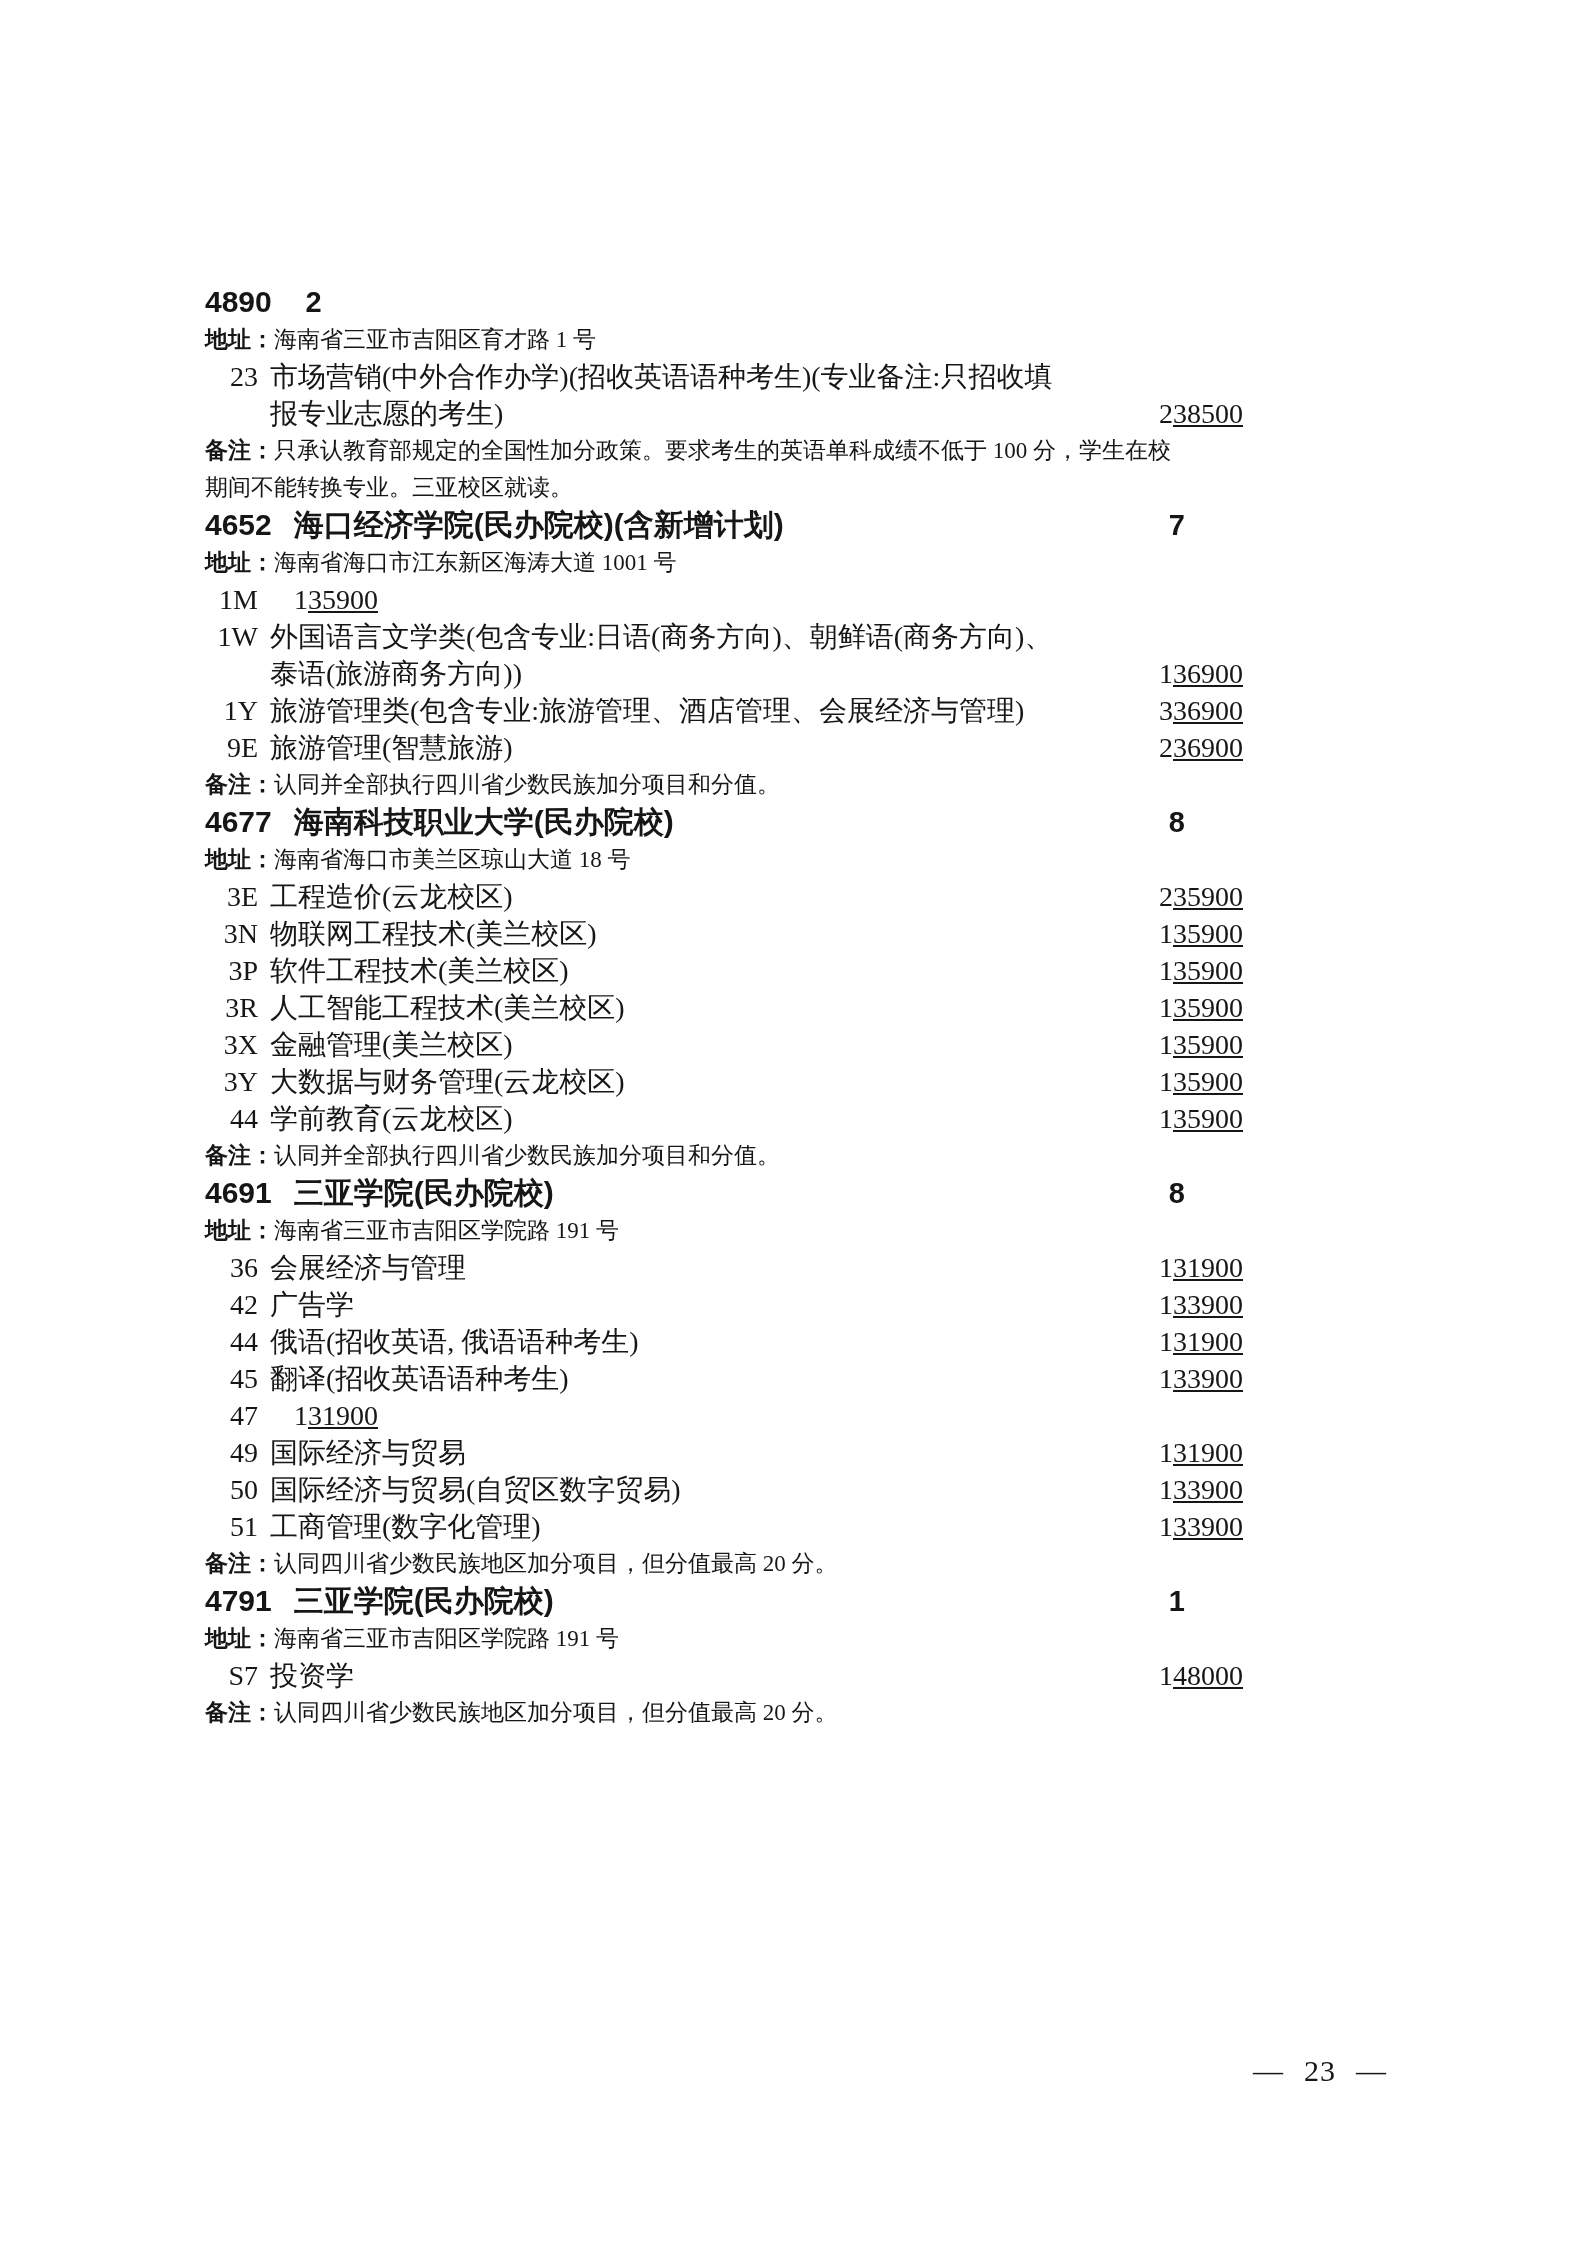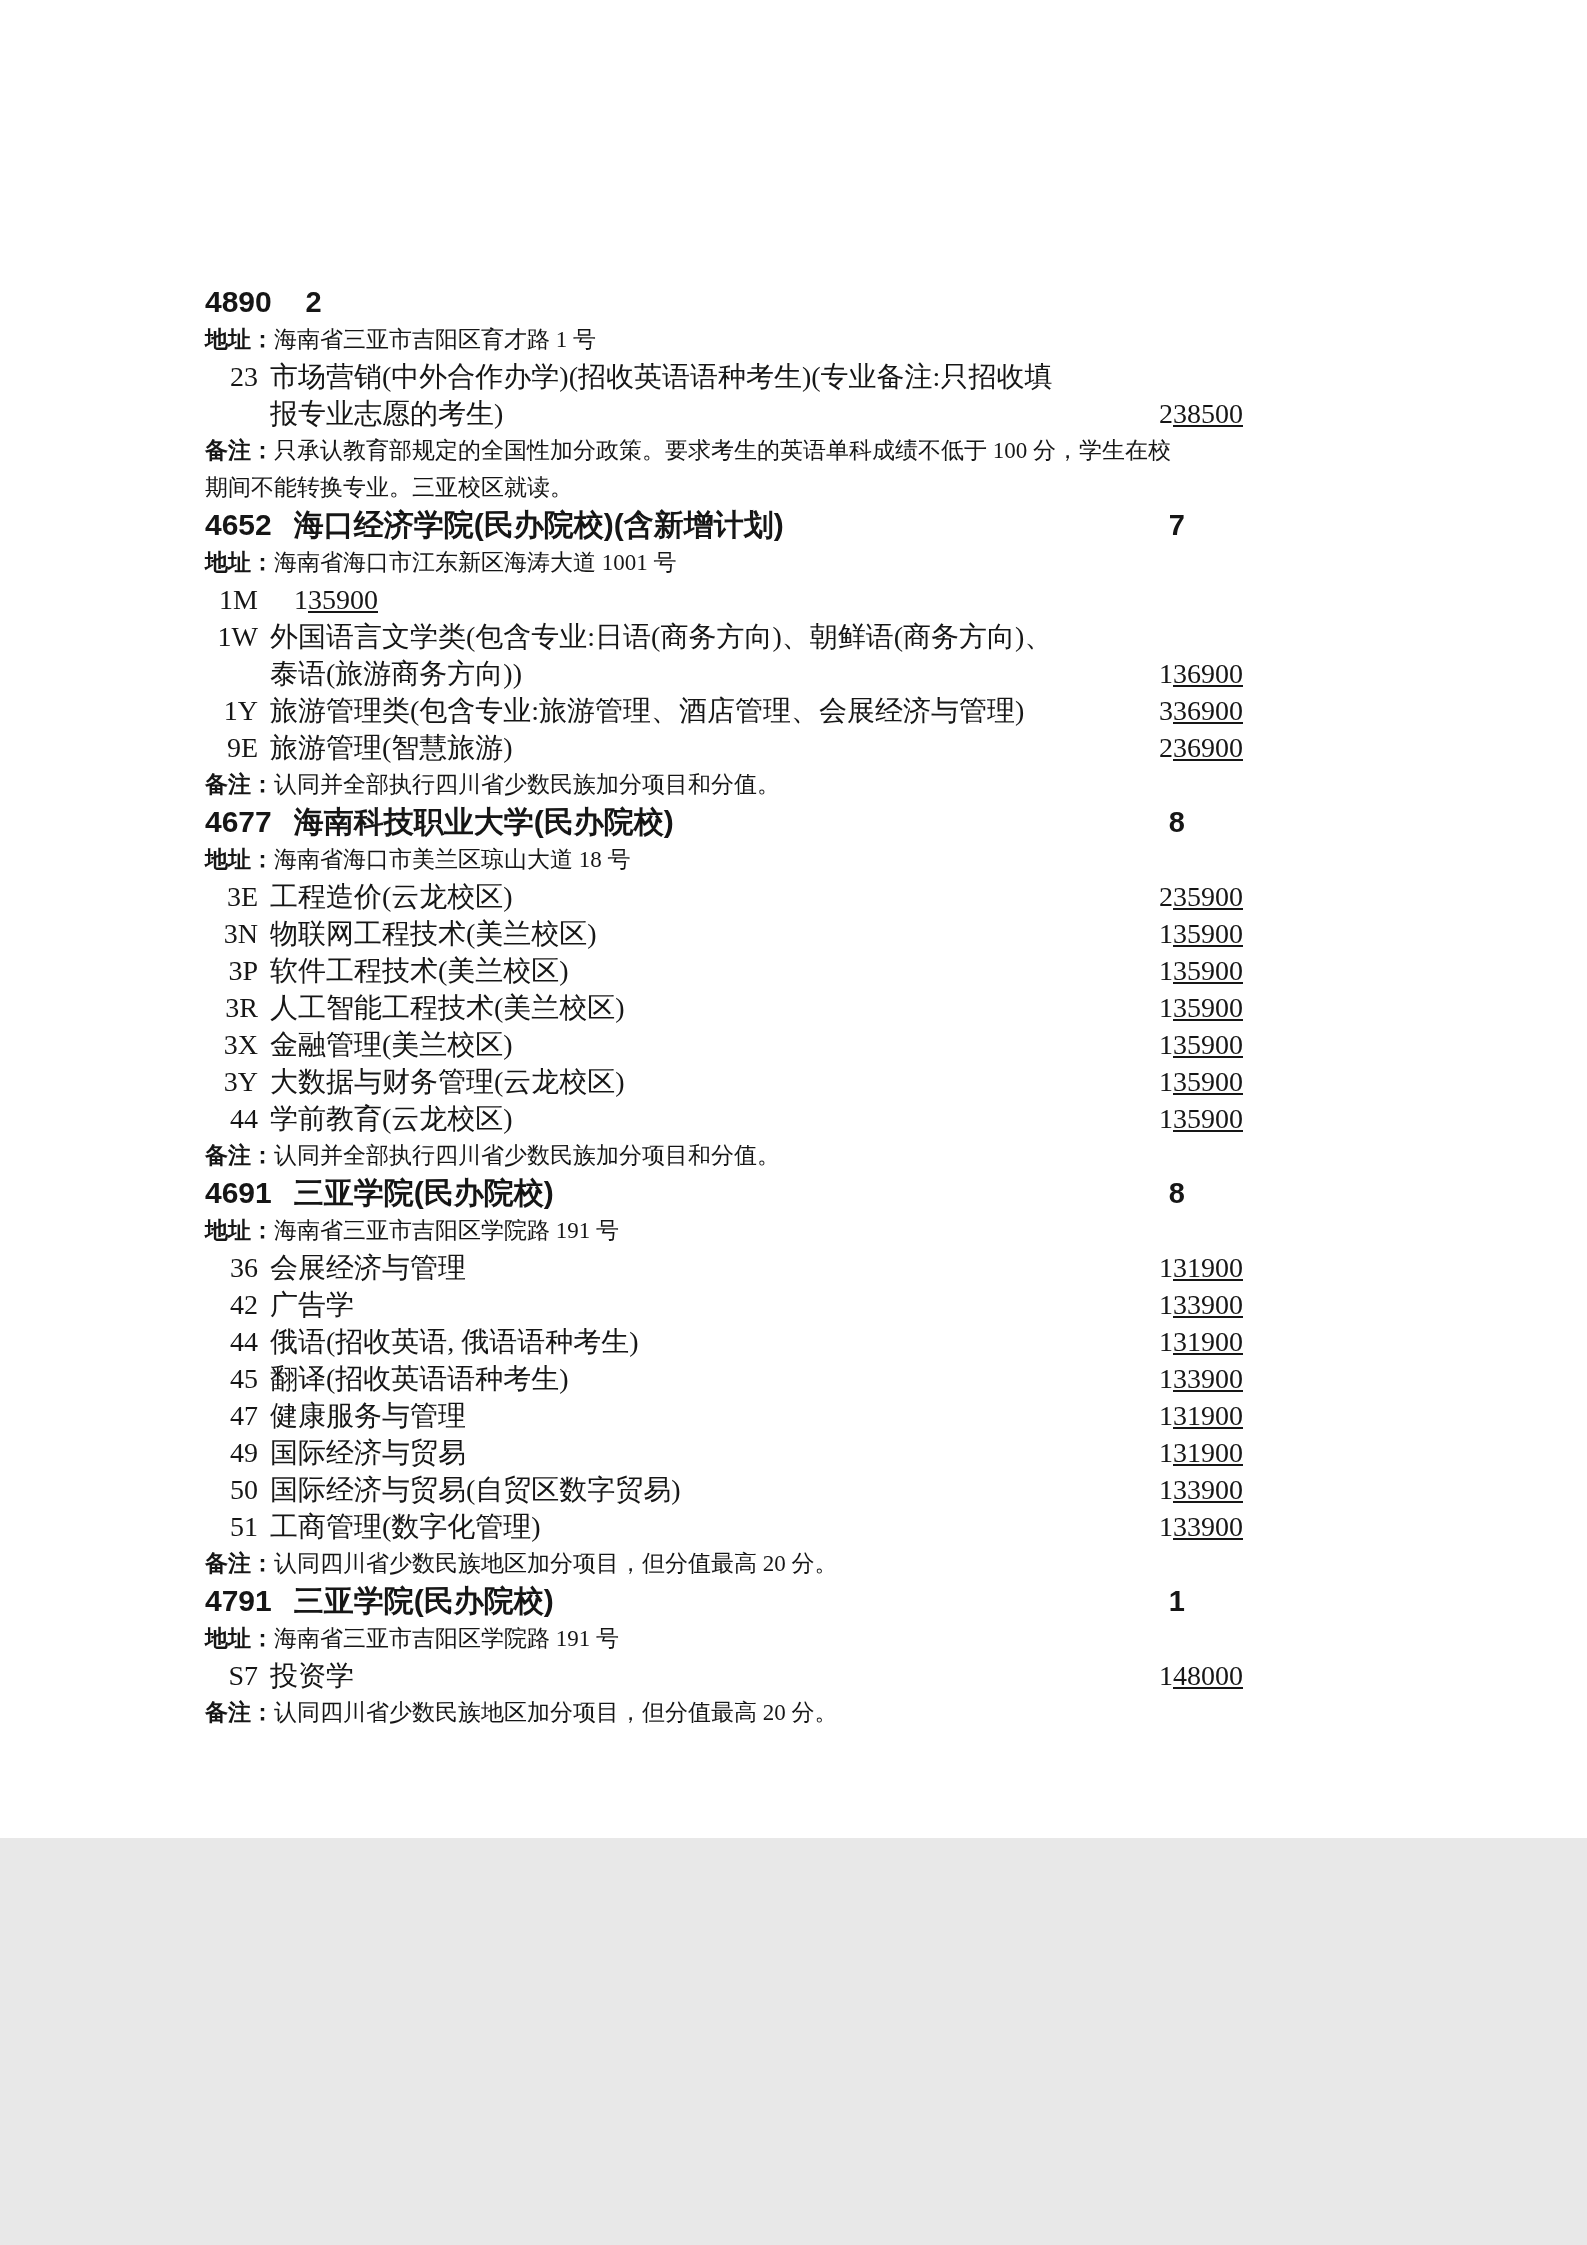--- a/index.html
+++ b/index.html
@@ -1,19 +1,19 @@
 <!DOCTYPE html>
 <html><head>
 <meta charset="utf-8">
 <style>
   html, body { margin: 0; padding: 0; background: #e8e8e8; }
   .page {
     position: relative;
     width: 1587px;
-    height: 1838px;
+    height: 2245px;
     background: #ffffff;
     color: #161616;
     font-family: "Liberation Serif", "DejaVu Serif", serif;
     overflow: hidden;
   }
   .content {
     position: absolute;
     left: 205px;
     top: 283px;
     width: 1185px;
@@ -266,21 +266,20 @@
 
   <div class="major">
     <span class="mcode">45</span>
     <span class="mname">翻译(招收英语语种考生)</span>
     <span class="mcount">1</span>
     <span class="mfee">33900</span>
   </div>
 
   <div class="major">
     <span class="mcode">47</span>
-    <span class="mname">健康服务与管理</span>
     <span class="mcount">1</span>
     <span class="mfee">31900</span>
   </div>
 
   <div class="major">
     <span class="mcode">49</span>
     <span class="mname">国际经济与贸易</span>
     <span class="mcount">1</span>
     <span class="mfee">31900</span>
   </div>

